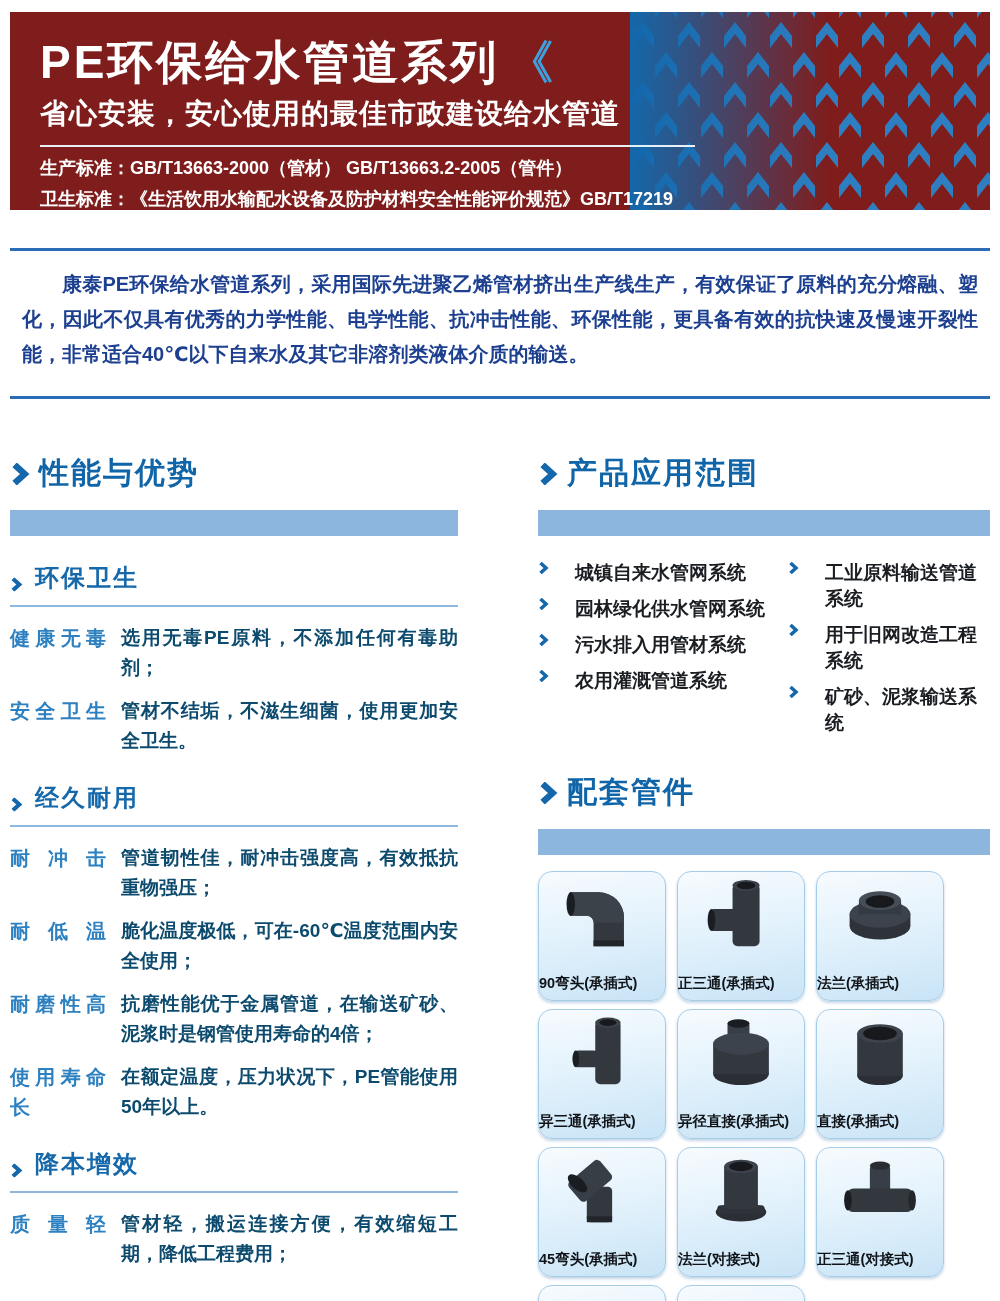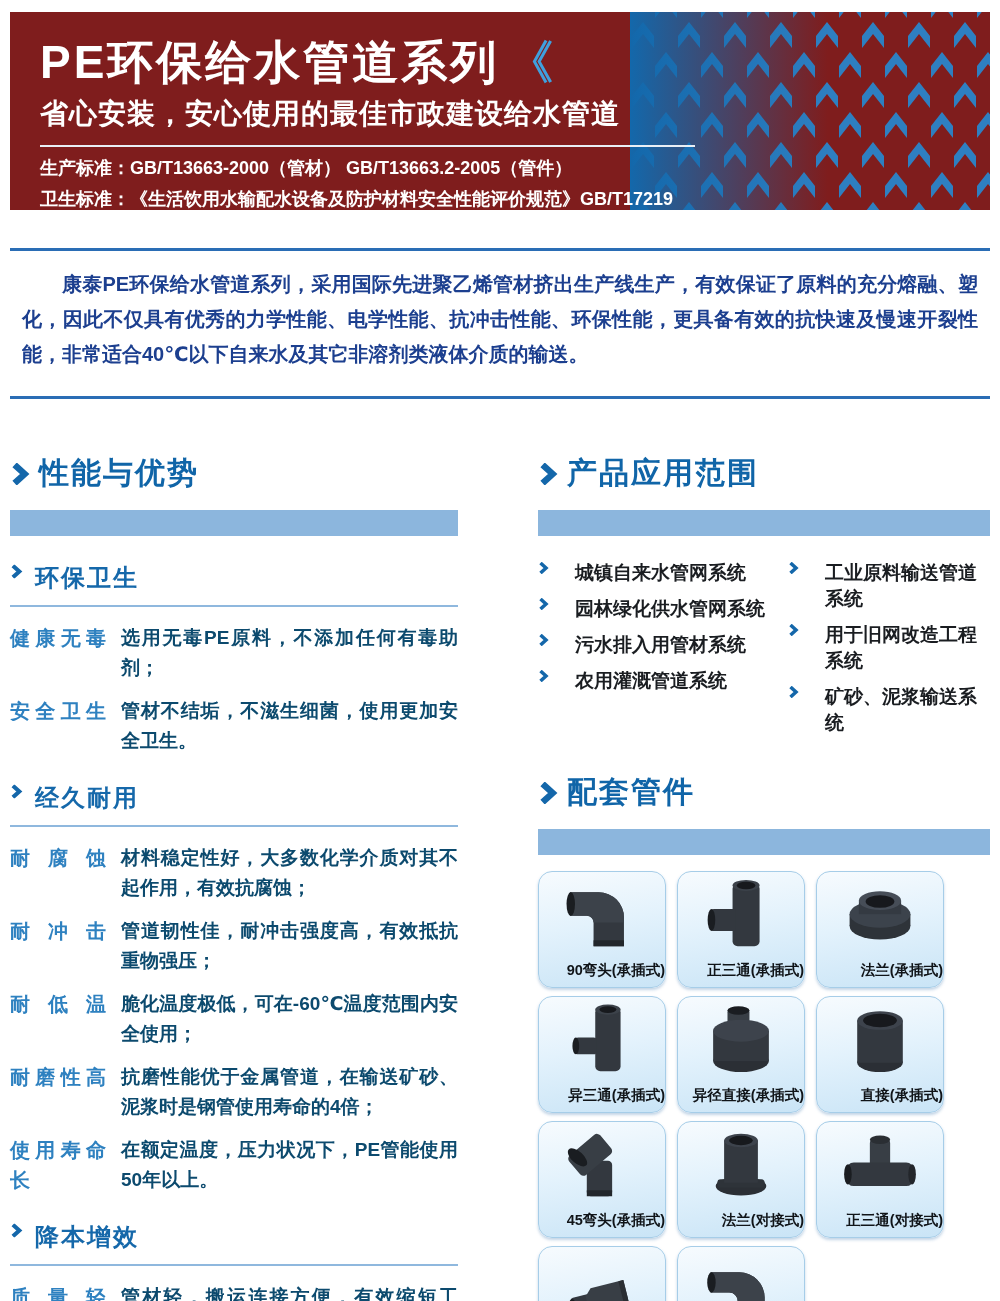--- a/index.html
+++ b/index.html
@@ -36,21 +36,21 @@
   .cols{display:flex;margin:54px 10px 0;}
   .col-left{width:448px;flex:0 0 448px;}
   .col-right{width:452px;flex:0 0 452px;margin-left:80px;}
   .sec-head{display:flex;align-items:center;gap:7px;}
   .sec-head .chev-big{width:22px;height:30px;color:#1467aa;flex:0 0 auto;}
   .sec-head span{font-size:30px;font-weight:bold;color:#1065a8;letter-spacing:2px;}
   .sec-bar{height:26px;background:#8cb6dd;margin-top:16px;}
   
   .group{margin-top:26px;}
   .sub-head{
-    display:flex;align-items:flex-start;gap:11px;padding-bottom:11px;
+    display:flex;align-items:flex-end;gap:11px;padding-bottom:11px;
     border-bottom:2px solid #8fb8de;
   }
   .sub-head .chev-small{width:14px;height:19px;color:#1467aa;flex:0 0 auto;}
   .sub-head span{font-size:24px;font-weight:bold;color:#1568aa;letter-spacing:2px;}
   .features{margin-top:16px;}
   .feature{display:flex;margin-bottom:13px;}
   .f-label{
     flex:0 0 96px;font-size:20px;font-weight:bold;color:#2e81c0;
     text-align:justify;text-align-last:justify;line-height:1.5;
   }
@@ -62,24 +62,24 @@
   .app-item{display:flex;align-items:flex-start;gap:25px;margin-bottom:10px;}
   .app-item .chev-list{width:12px;height:16px;color:#1467aa;flex:0 0 auto;}
   .app-item span{font-size:19px;font-weight:bold;color:#1a1d21;}
   .fittings-head{margin-top:26px;}
   
   .fit-grid{
     margin-top:16px;display:grid;grid-template-columns:repeat(3,128px);
     column-gap:11px;row-gap:8px;
   }
   .fit-card{
-    width:128px;height:117px;box-sizing:border-box;border:1px solid #a6cde8;border-radius:14px;
+    width:128px;height:130px;box-sizing:border-box;border:1px solid #a6cde8;border-radius:14px;
     background:linear-gradient(170deg,#f7fbfe 0%,#e3f2fc 45%,#c9e4f6 100%);
     box-shadow:0 2px 3px rgba(120,160,200,.45);
-    position:relative;display:flex;flex-direction:column;justify-content:flex-end;align-items:flex-end;
+    position:relative;display:flex;flex-direction:column;justify-content:flex-end;align-items:flex-start;
     padding-bottom:7px;
   }
   .fit-img{position:absolute;top:5px;left:50%;transform:translateX(-50%);width:88px;height:76px;}
   .fit-label{position:relative;font-size:14.5px;font-weight:bold;color:#101418;white-space:nowrap;}
 </style>
 </head>
 <body>
 
 <svg width="0" height="0" style="position:absolute" aria-hidden="true">
   <defs>
@@ -237,24 +237,20 @@
 
         <div class="group">
           <div class="sub-head">
             <svg class="chev-small" viewBox="0 0 24 24">
               <use href="#chev"></use>
             </svg>
             <span>经久耐用</span>
           </div>
           <div class="features">
 
-              <div class="feature">
-                <span class="f-label">耐腐蚀</span>
-                <span class="f-text">材料稳定性好，大多数化学介质对其不起作用，有效抗腐蚀；</span>
-              </div>
 
               <div class="feature">
                 <span class="f-label">耐冲击</span>
                 <span class="f-text">管道韧性佳，耐冲击强度高，有效抵抗重物强压；</span>
               </div>
 
               <div class="feature">
                 <span class="f-label">耐低温</span>
                 <span class="f-text">脆化温度极低，可在-60℃温度范围内安全使用；</span>
               </div>

